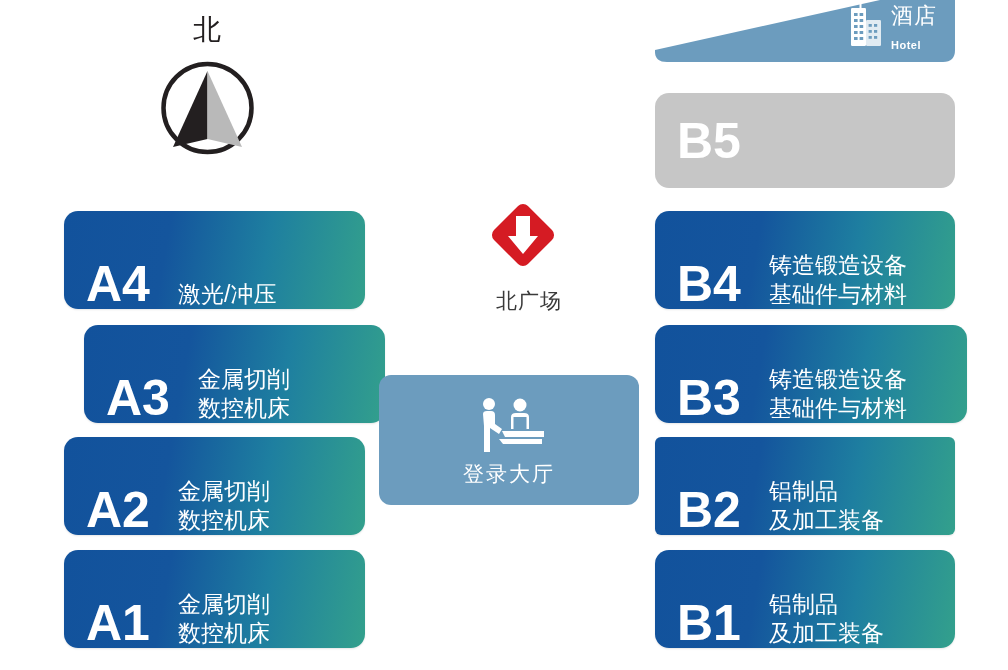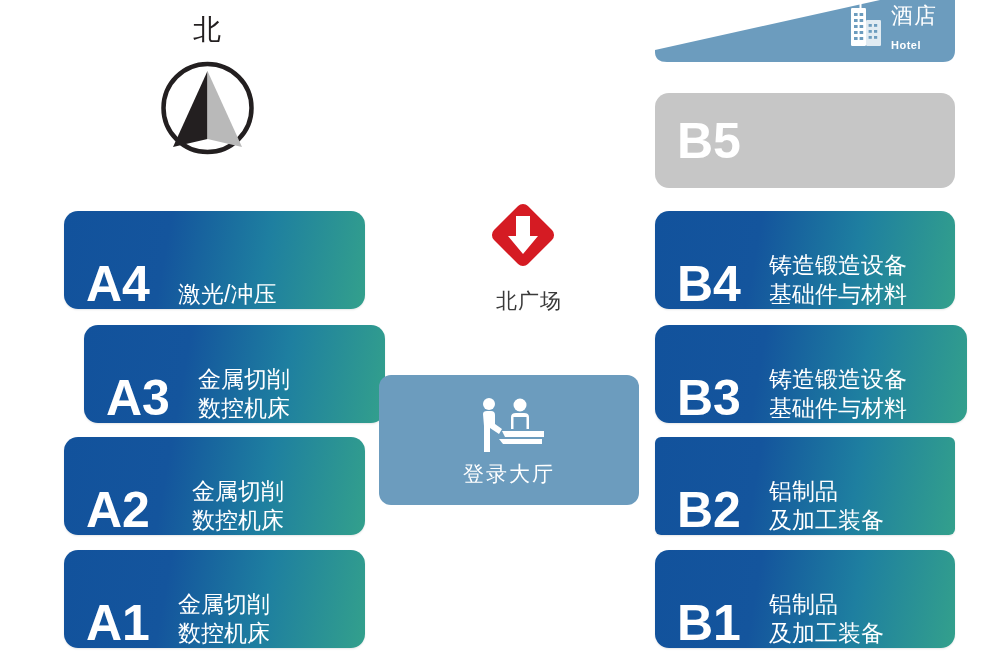--- a/index.html
+++ b/index.html
@@ -214,21 +214,21 @@
   </div>
 
   <div class="hall" style="left:64px; top:325px; width:301px; height:98px;margin-left:20px;">
     <span class="hall-code">A3</span>
     <span class="hall-name">
       <span class="ln">金属切削</span>
       <span class="ln">数控机床</span>
     </span>
   </div>
 
-  <div class="hall" style="left:64px; top:437px; width:301px; height:98px;gap:14px;">
+  <div class="hall" style="left:64px; top:437px; width:301px; height:98px;">
     <span class="hall-code">A2</span>
     <span class="hall-name">
       <span class="ln">金属切削</span>
       <span class="ln">数控机床</span>
     </span>
   </div>
 
   <div class="hall" style="left:64px; top:550px; width:301px; height:98px;">
     <span class="hall-code">A1</span>
     <span class="hall-name">

